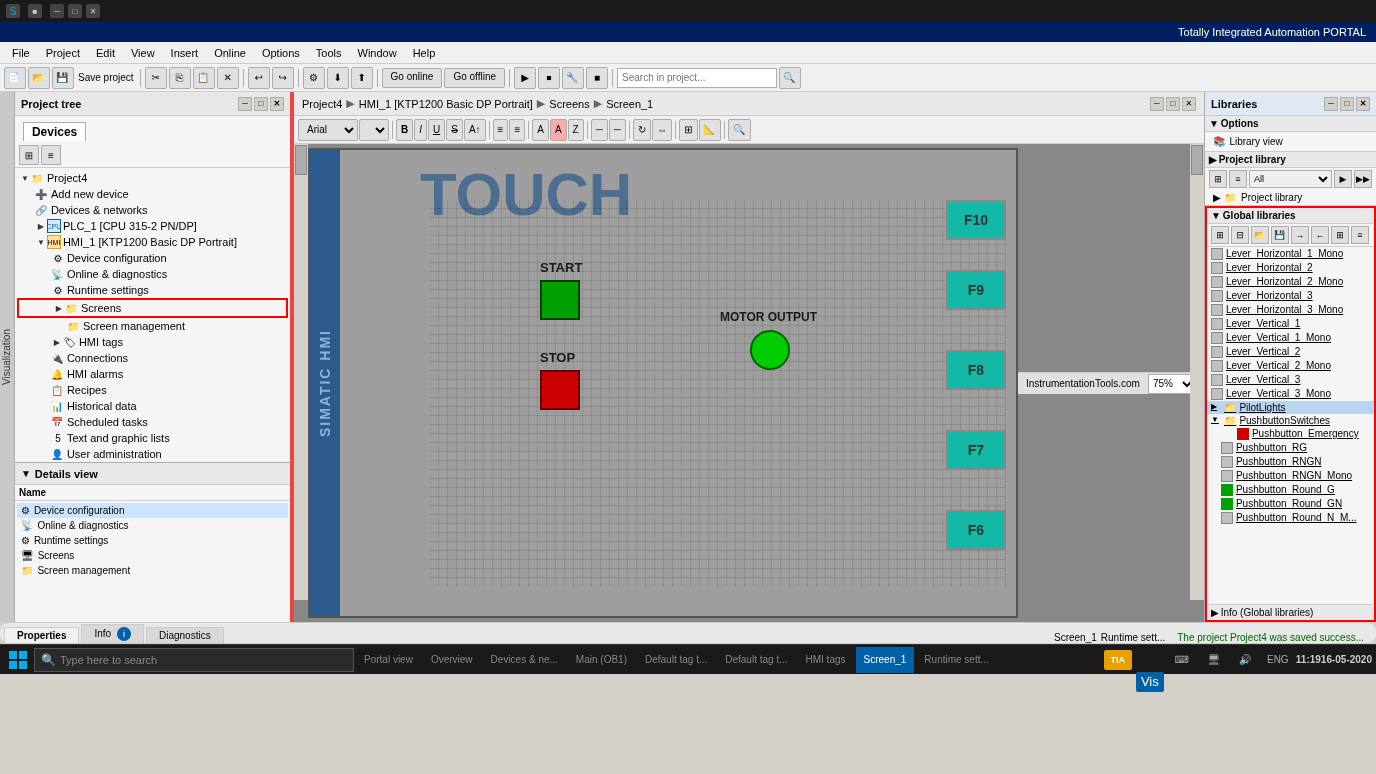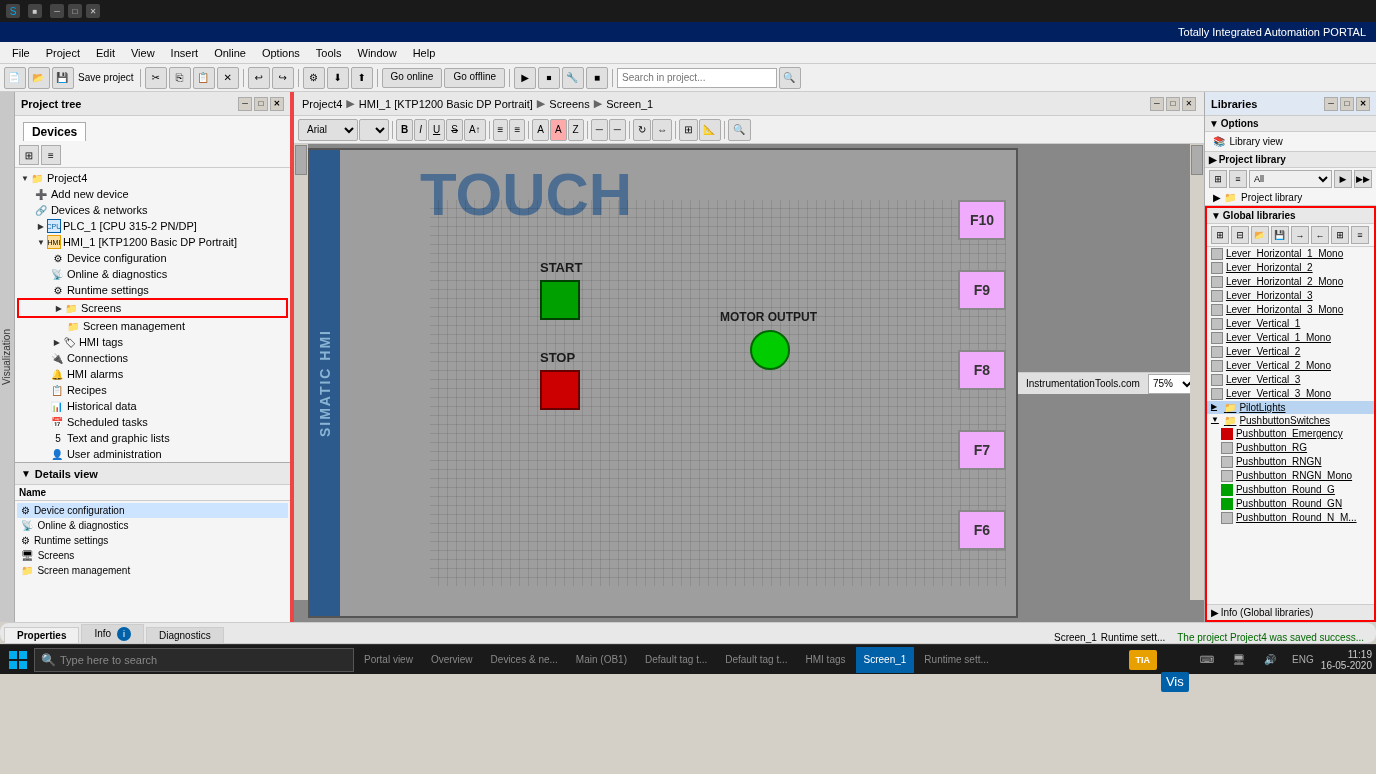--- a/index.html
+++ b/index.html
@@ -66,21 +66,21 @@
     .hmi-sidebar-text { writing-mode: vertical-rl; transform: rotate(180deg); color: #8ab4d4; font-size: 14px; font-weight: bold; letter-spacing: 2px; }
     .hmi-main-area { position: absolute; left: 30px; right: 0; top: 0; bottom: 0; background: #9e9e9e; }
     .hmi-touch-text { position: absolute; top: 10px; left: 80px; font-size: 60px; font-weight: bold; color: #2c5a8c; opacity: 0.7; font-family: Arial Black, sans-serif; }
     .hmi-dotted-area { position: absolute; left: 90px; top: 50px; right: 10px; bottom: 30px; background: repeating-linear-gradient(0deg, transparent, transparent 8px, rgba(0,0,0,0.1) 8px, rgba(0,0,0,0.1) 9px), repeating-linear-gradient(90deg, transparent, transparent 8px, rgba(0,0,0,0.1) 8px, rgba(0,0,0,0.1) 9px); }
     .hmi-start-label { position: absolute; top: 60px; left: 110px; color: #1a1a1a; font-size: 13px; font-weight: bold; }
     .hmi-green-btn { position: absolute; top: 80px; left: 110px; width: 40px; height: 40px; background: #00a000; border: 2px solid #004000; }
     .hmi-stop-label { position: absolute; top: 150px; left: 110px; color: #1a1a1a; font-size: 13px; font-weight: bold; }
     .hmi-red-btn { position: absolute; top: 170px; left: 110px; width: 40px; height: 40px; background: #cc0000; border: 2px solid #660000; }
     .hmi-motor-label { position: absolute; top: 110px; left: 290px; color: #1a1a1a; font-size: 12px; font-weight: bold; }
     .hmi-green-circle { position: absolute; top: 130px; left: 320px; width: 40px; height: 40px; background: #00cc00; border-radius: 50%; border: 2px solid #006600; }
-    .hmi-f-btn { position: absolute; right: 10px; width: 48px; height: 40px; background: #f0abfc; border: 2px solid #888; display: flex; align-items: center; justify-content: center; font-size: 14px; font-weight: bold; color: #333; cursor: pointer; }
+    .hmi-f-btn { position: absolute; right: 10px; width: 60px; height: 40px; background: #14b8a6; border: 2px solid #888; display: flex; align-items: center; justify-content: center; font-size: 14px; font-weight: bold; color: #333; cursor: pointer; }
     .hmi-f10 { top: 50px; }
     .hmi-f9 { top: 120px; }
     .hmi-f8 { top: 200px; }
     .hmi-f7 { top: 280px; }
     .hmi-f6 { top: 360px; }
     
     
     .editor-status { height: 22px; background: #e0e0e0; border-top: 1px solid #ccc; display: flex; align-items: center; padding: 0 8px; font-size: 10px; gap: 8px; }
     
     
@@ -532,21 +532,21 @@
         <div class="lib-item selected" style="background:#b8d4f0;">
           <span class="lib-arrow">▶</span>
           <span>📁</span>
           <span>PilotLights</span>
         </div>
         <div class="lib-item">
           <span class="lib-arrow">▼</span>
           <span>📁</span>
           <span>PushbuttonSwitches</span>
         </div>
-        <div class="lib-item" style="padding-left:14px;">
+        <div class="lib-item" style="padding-left:14px;margin-left:16px;">
           <div class="lib-icon-red"></div>
           <span>Pushbutton_Emergency</span>
         </div>
         <div class="lib-item" style="padding-left:14px;">
           <div class="lib-icon-gray"></div>
           <span>Pushbutton_RG</span>
         </div>
         <div class="lib-item" style="padding-left:14px;">
           <div class="lib-icon-gray"></div>
           <span>Pushbutton_RNGN</span>
@@ -641,18 +641,18 @@
 
   <div class="taskbar-right">
     <div class="sys-icon" style="background:#e8a000;color:white;font-size:9px;font-weight:bold;border-radius:2px;padding:1px 3px;">TIA</div>
     <div class="sys-icon" style="background:#0060a8;color:white;font-size:13px;border-radius:2px;padding:1px 3px;margin-top:44px;">Vis</div>
     <div class="sys-icon">⌨</div>
     <div class="sys-icon">🖥</div>
     <div class="sys-icon">🔊</div>
     <div class="sys-icon">
       <span>ENG</span>
     </div>
-    <div style="display:flex;flex-direction:column;align-items:flex-end;">
+    <div style="display:flex;flex-direction:row;align-items:flex-end;font-weight:bold;">
       <span>11:19</span>
       <span>16-05-2020</span>
     </div>
   </div>
 </div>
 
 </body></html>

